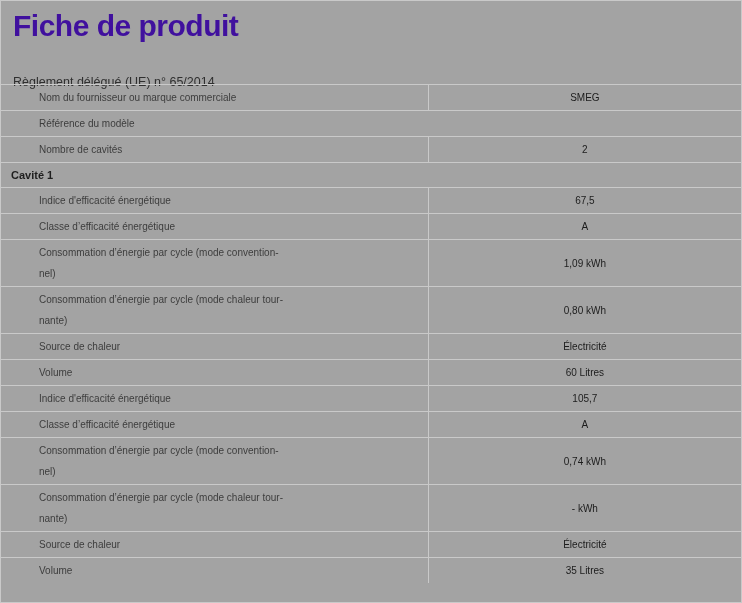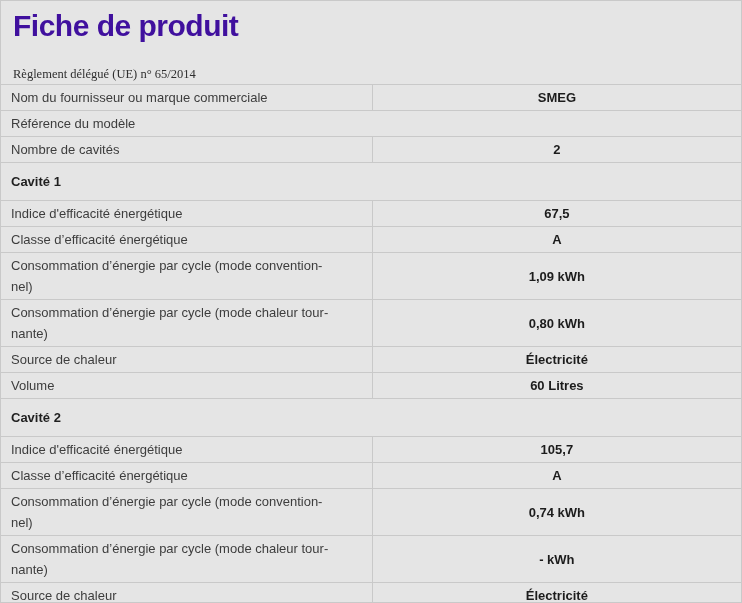--- a/index.html
+++ b/index.html
@@ -3,50 +3,50 @@
 <meta charset="utf-8">
 <style>
   * { margin: 0; padding: 0; box-sizing: border-box; }
   html, body { background: #ffffff; }
   body {
     font-family: "Liberation Sans", sans-serif;
     width: 742px; height: 603px; overflow: hidden;
   }
   .page {
     width: 742px; height: 603px;
-    background: #e5e5e5;
+    background: #a3a3a3;
     border: 1px solid var(--border, #c9c9c9);
     display: flex; flex-direction: column;
   }
   .header { height: 83px; padding: 6px 14px 0 12px; flex: 0 0 auto; }
   .title {
     color: var(--title-color, #40109e);
     font-size: 30px; font-weight: bold;
     letter-spacing: -0.5px; margin-top: 2px;
   }
-  .subtitle { font-size: 12.5px; color: #2f2f2f; margin-top: 24px; font-family: Liberation Serif, serif; }
+  .subtitle { font-size: 12.5px; color: #2f2f2f; margin-top: 32px; }
   .spec-table { flex: 1 1 auto; display: flex; flex-direction: column; }
   .row {
     display: flex; align-items: stretch;
     border-top: 1px solid var(--border, #c9c9c9);
     min-height: 25px;
   }
   .row.section {
-    align-items: center; padding: 11px 10px;
-    font-weight: bold; font-size: 13px; color: #1f1f1f;
+    align-items: center; padding: 1px 10px;
+    font-weight: bold; font-size: 11px; color: #1f1f1f;
   }
-  .cell { display: flex; align-items: center; font-size: 13px; line-height: 21px; }
+  .cell { display: flex; align-items: center; font-size: 10px; line-height: 21px; margin-left: 28px; }
   .cell.label {
     width: 50.1%; padding: 2px 14px 2px 10px;
     color: #3d3d3d; white-space: pre-line;
   }
   .cell.value {
     flex: 1; justify-content: center; text-align: center;
     border-left: 1px solid var(--border, #c9c9c9);
-    font-weight: bold; color: #1c1c1c; padding: 2px 6px;
+    font-weight: normal; color: #1c1c1c; padding: 2px 6px;
   }
 </style>
 </head>
 <body>
 
 <div class="page">
   <div class="header">
     <div class="title">Fiche de produit</div>
     <div class="subtitle">Règlement délégué (UE) n° 65/2014</div>
   </div>
@@ -82,21 +82,20 @@
         <div class="cell value">0,80 kWh</div>
       </div>
       <div class="row data">
         <div class="cell label">Source de chaleur</div>
         <div class="cell value">Électricité</div>
       </div>
       <div class="row data">
         <div class="cell label">Volume</div>
         <div class="cell value">60 Litres</div>
       </div>
-      <div class="row section">Cavité 2</div>
       <div class="row data">
         <div class="cell label">Indice d'efficacité énergétique</div>
         <div class="cell value">105,7</div>
       </div>
       <div class="row data">
         <div class="cell label">Classe d’efficacité énergétique</div>
         <div class="cell value">A</div>
       </div>
       <div class="row data">
         <div class="cell label">Consommation d’énergie par cycle (mode convention-

